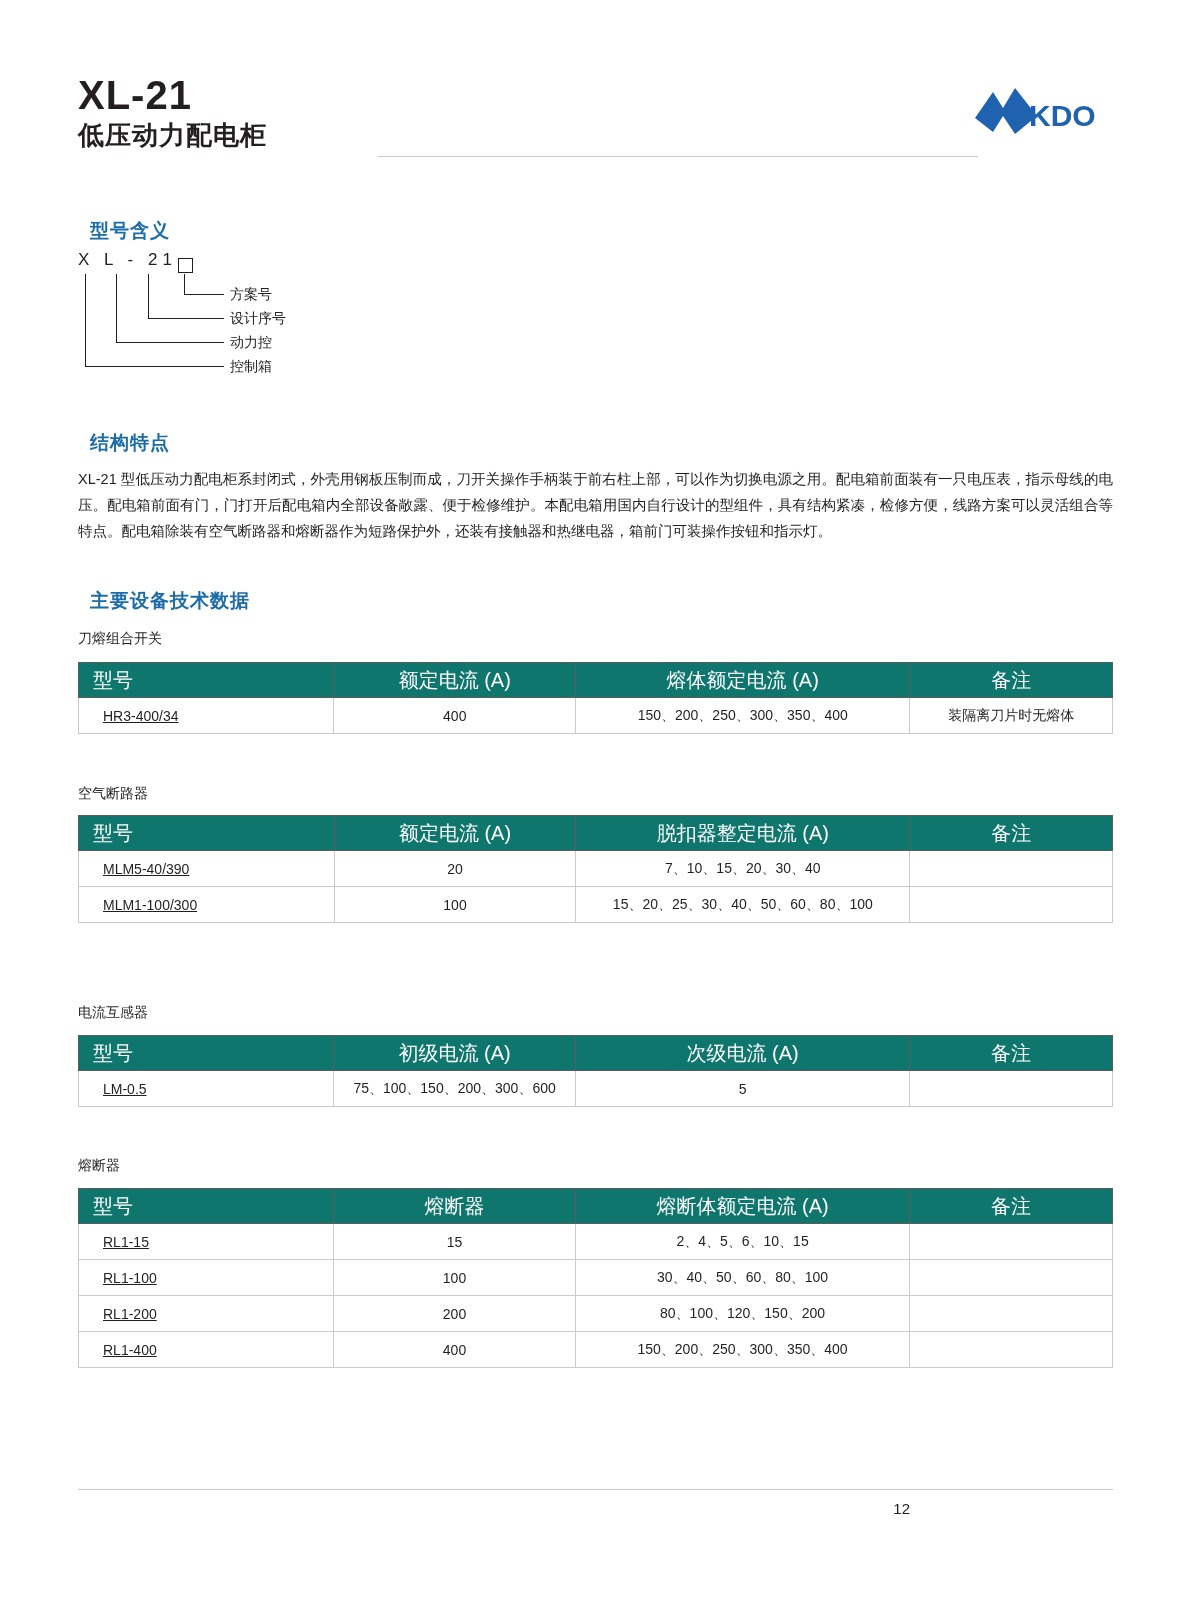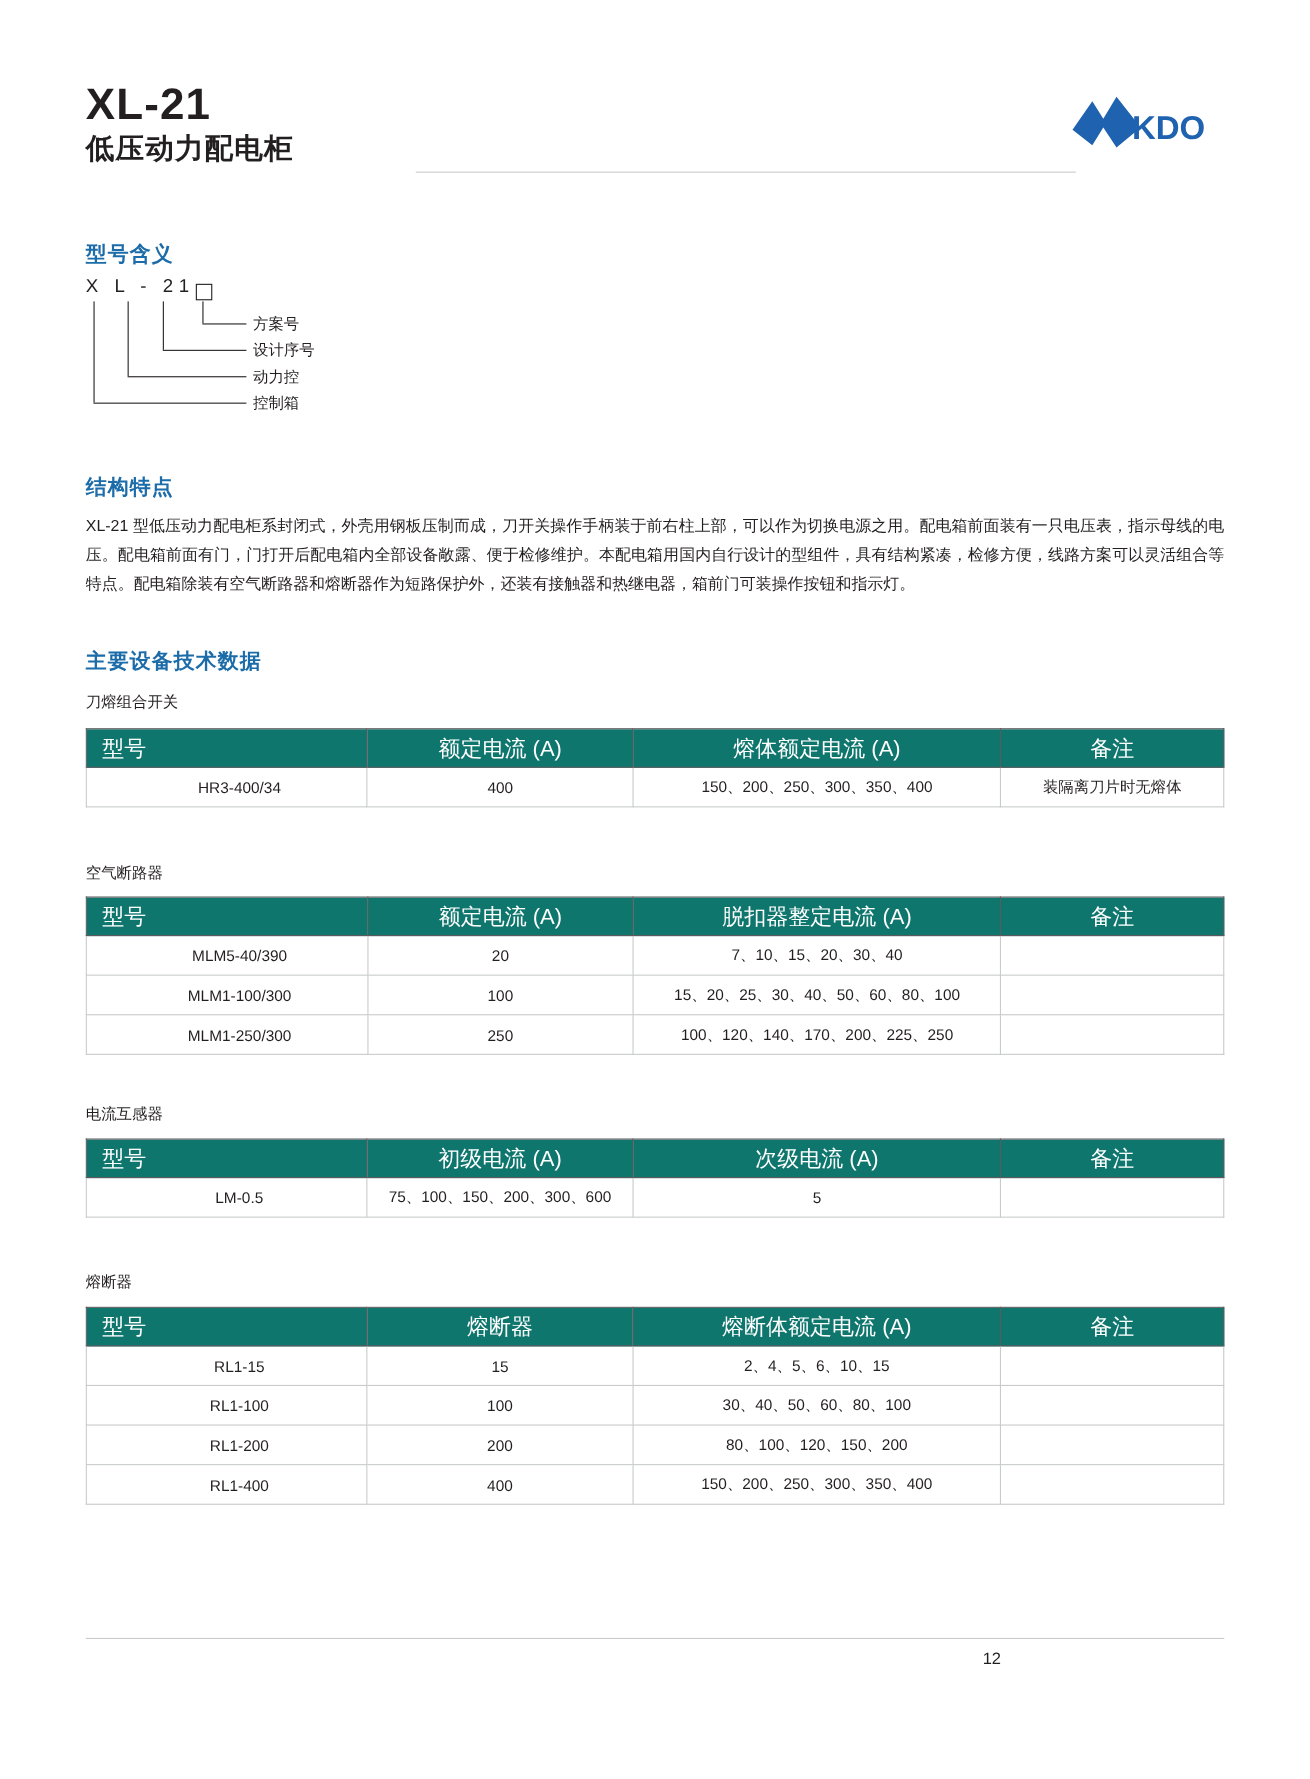--- a/index.html
+++ b/index.html
@@ -63,20 +63,21 @@
   }
   .logo svg { display: block; }
 
   
   .sec-heading {
     position: absolute;
     font-size: 19px;
     font-weight: bold;
     color: #1b6ca8;
     letter-spacing: 1px;
+    margin-left: 12px;
   }
   #sec-model { left: 78px; top: 218px; }
   #sec-struct { left: 78px; top: 430px; }
   #sec-tech { left: 78px; top: 588px; }
 
   
   .model-box {
     position: absolute;
     left: 78px;
     top: 250px;
@@ -146,21 +147,21 @@
     text-align: center;
     font-size: 20px;
   }
   table.data th.first { text-align: left; padding-left: 14px; }
   table.data td {
     height: 33px;
     border: 1px solid #c9cacb;
     text-align: center;
     color: #231f20;
   }
-  table.data td.first { text-align: center; padding-left: 24px; }
+  table.data td.first { text-align: left; padding-left: 24px; text-decoration: underline; }
 
   
   .footer-rule {
     position: absolute;
     left: 78px;
     top: 1489px;
     width: 1035px;
     height: 1px;
     background: #c9cacb;
   }
@@ -252,26 +253,20 @@
         <td>20</td>
         <td>7、10、15、20、30、40</td>
         <td></td>
       </tr>
       <tr>
         <td class="first">MLM1-100/300</td>
         <td>100</td>
         <td>15、20、25、30、40、50、60、80、100</td>
         <td></td>
       </tr>
-      <tr>
-        <td class="first">MLM1-250/300</td>
-        <td>250</td>
-        <td>100、120、140、170、200、225、250</td>
-        <td></td>
-      </tr>
     </tbody>
   </table>
 
   <div class="tbl-caption" style="left:78px; top:1004px;">电流互感器</div>
   <table class="data" style="top:1035px;">
     <thead>
       <tr>
         <th class="first" style="width:245px;">型号</th>
         <th style="width:245px;">初级电流 (A)</th>
         <th style="width:340px;">次级电流 (A)</th>

